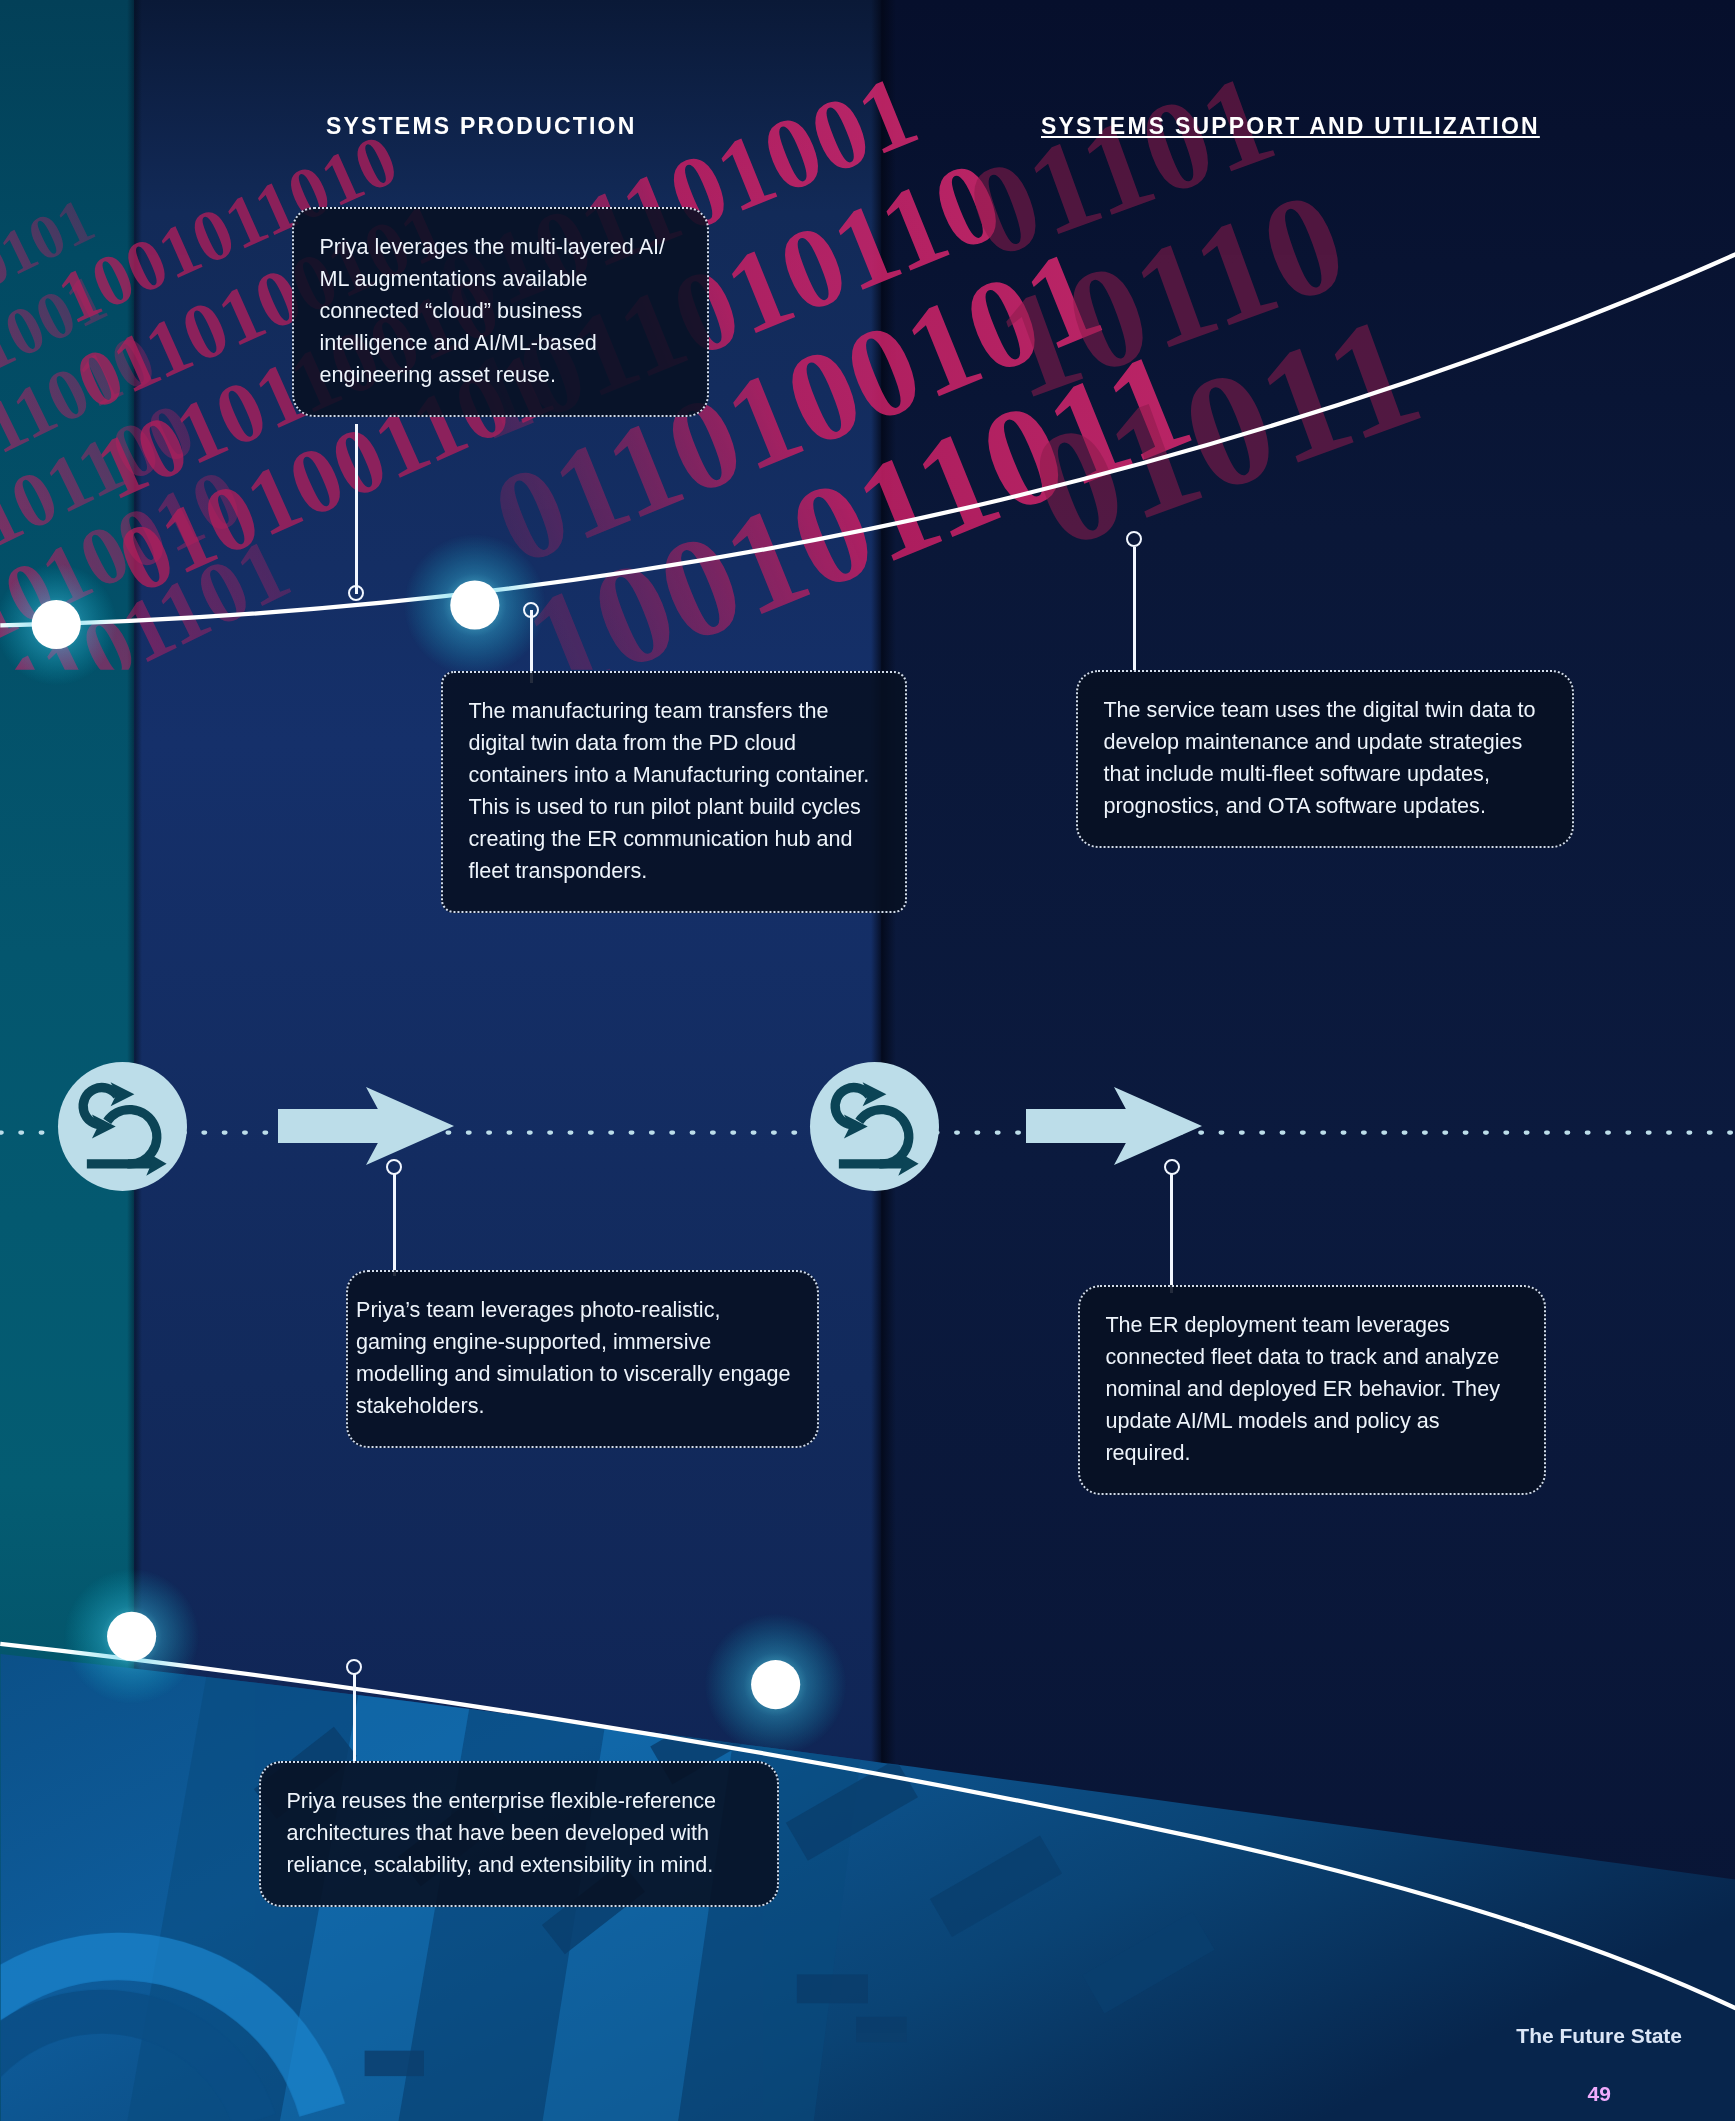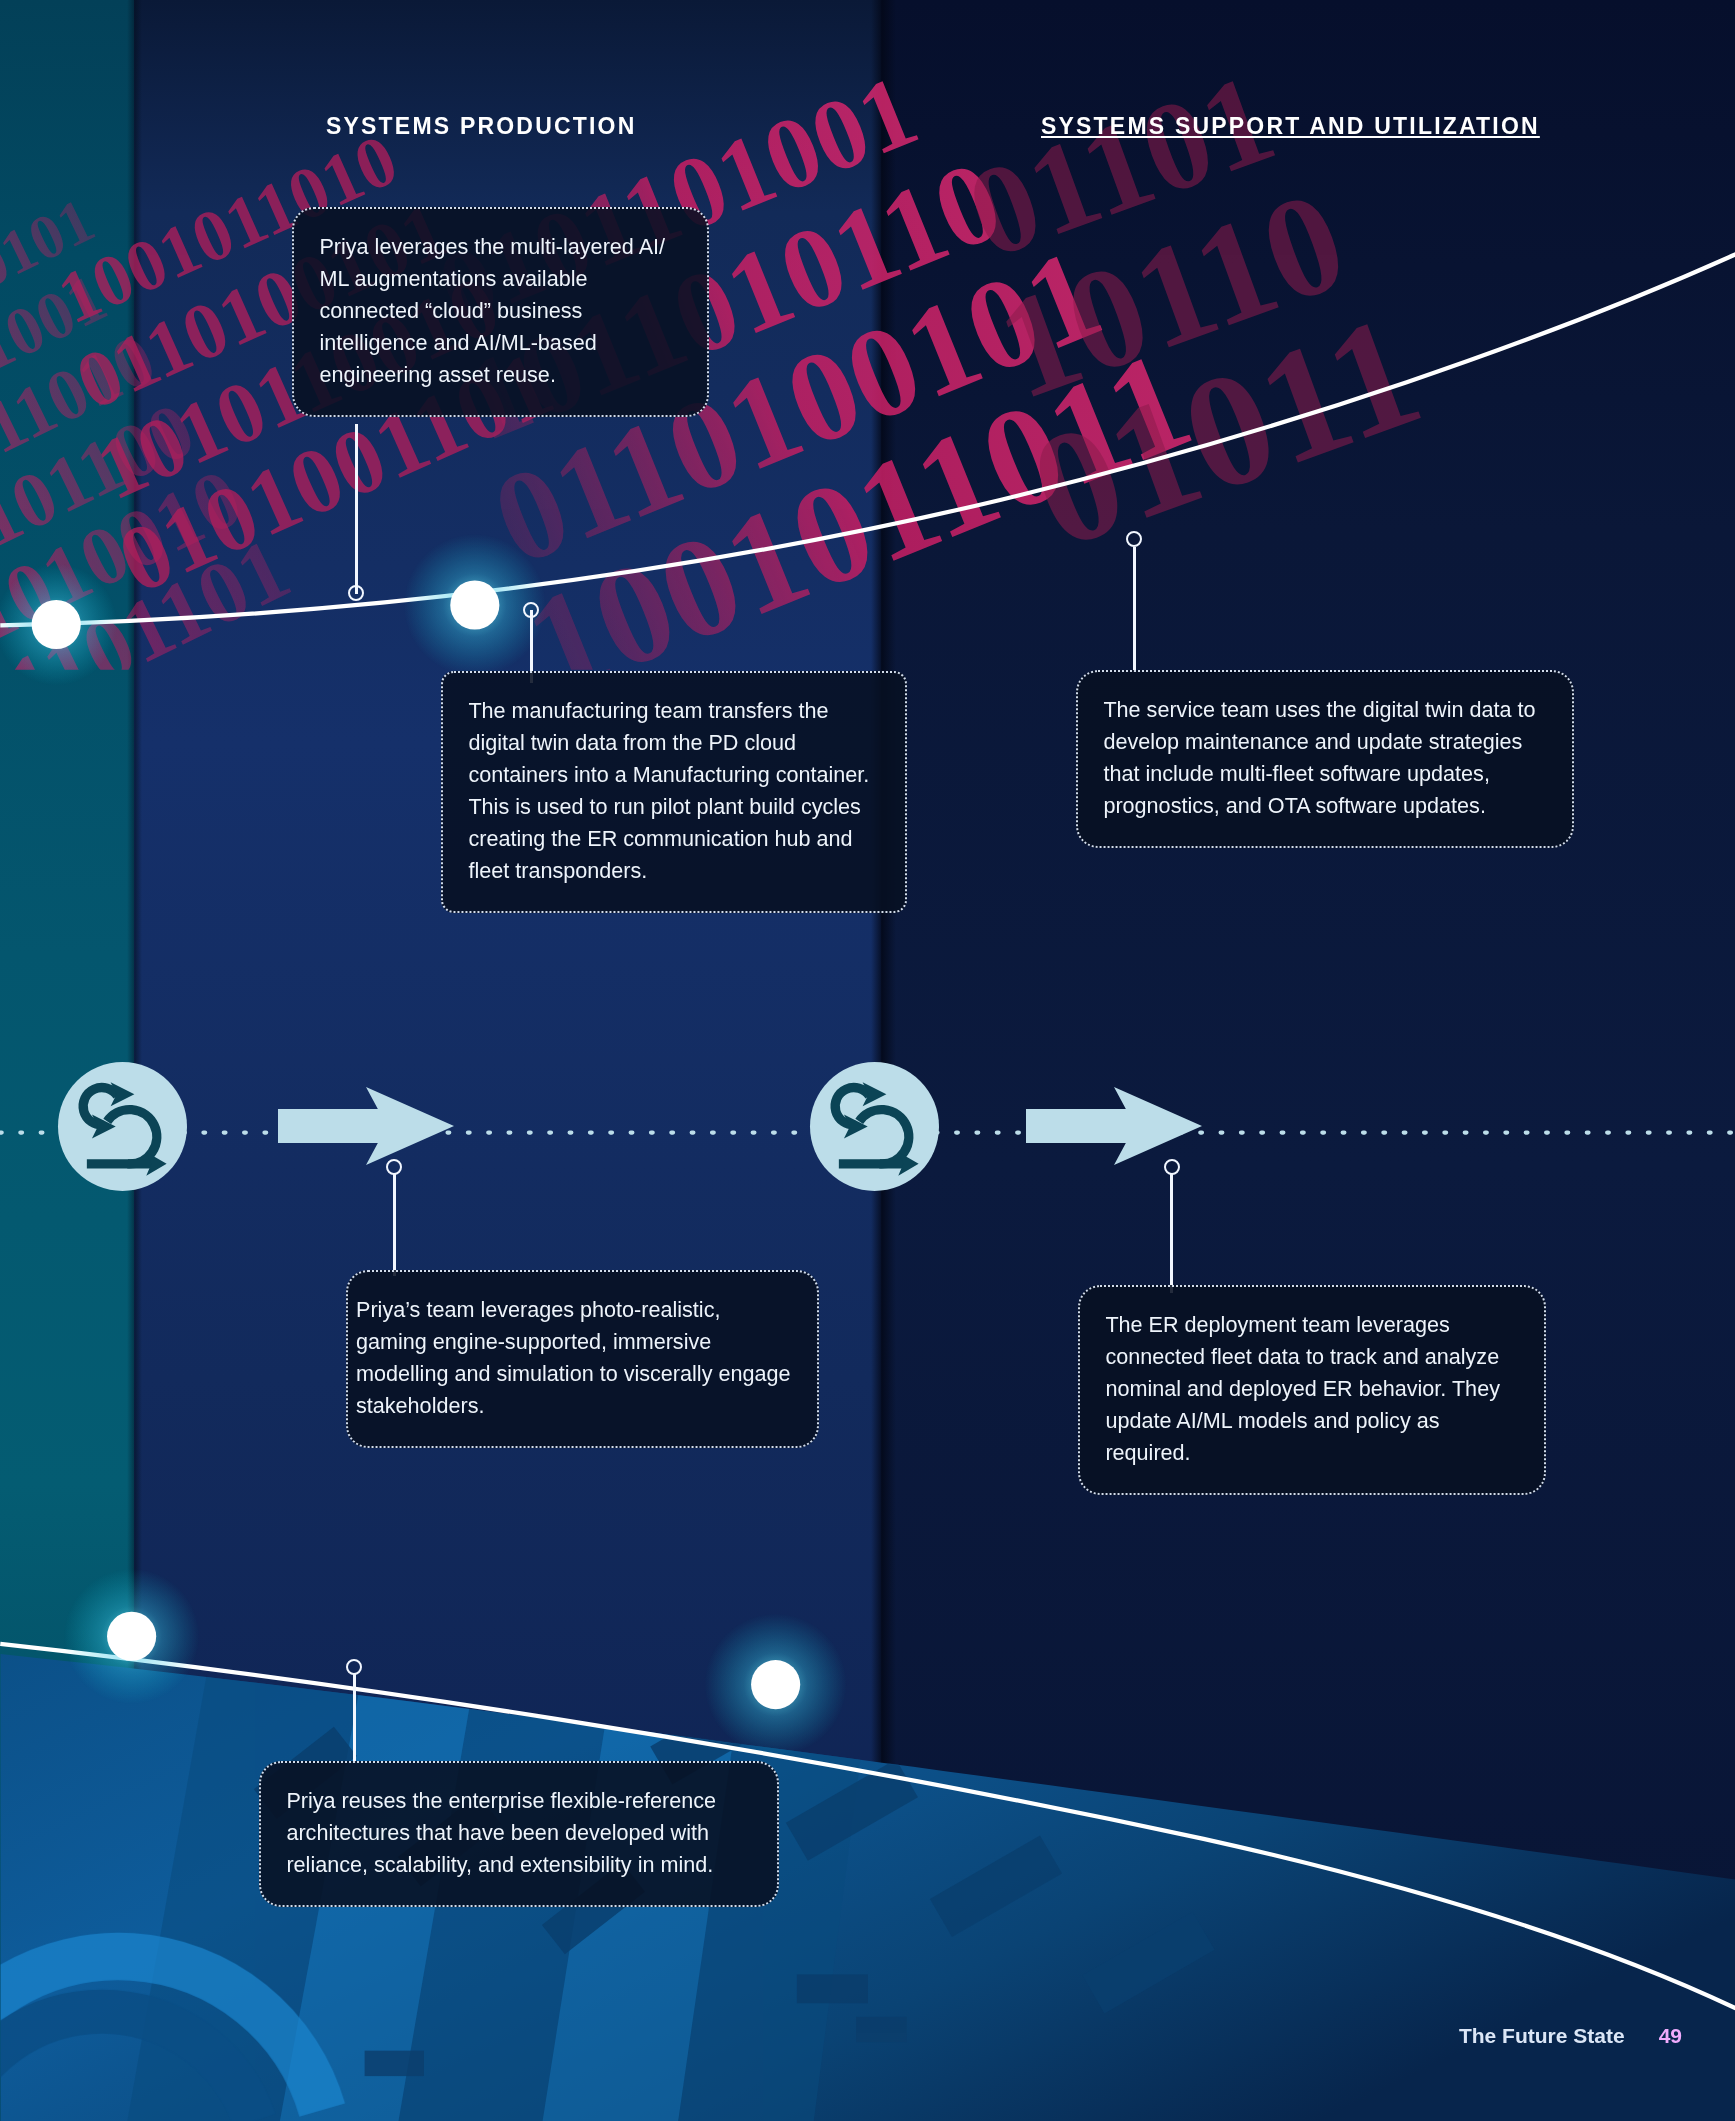--- a/index.html
+++ b/index.html
@@ -161,20 +161,21 @@
   .footer {
     position: absolute;
     right: 54px;
     top: 2024px;
     display: flex;
     align-items: center;
     gap: 34px;
     color: #dbe6f6;
     font-size: 21px;
     font-weight: bold;
+    flex-direction: column;
   }
   .footer-page { color: #f0abfc; }
 </style>
 </head>
 <body>
 
 <div class="page">
 
   <div class="band band-teal"></div>
   <div class="band band-mid"></div>

